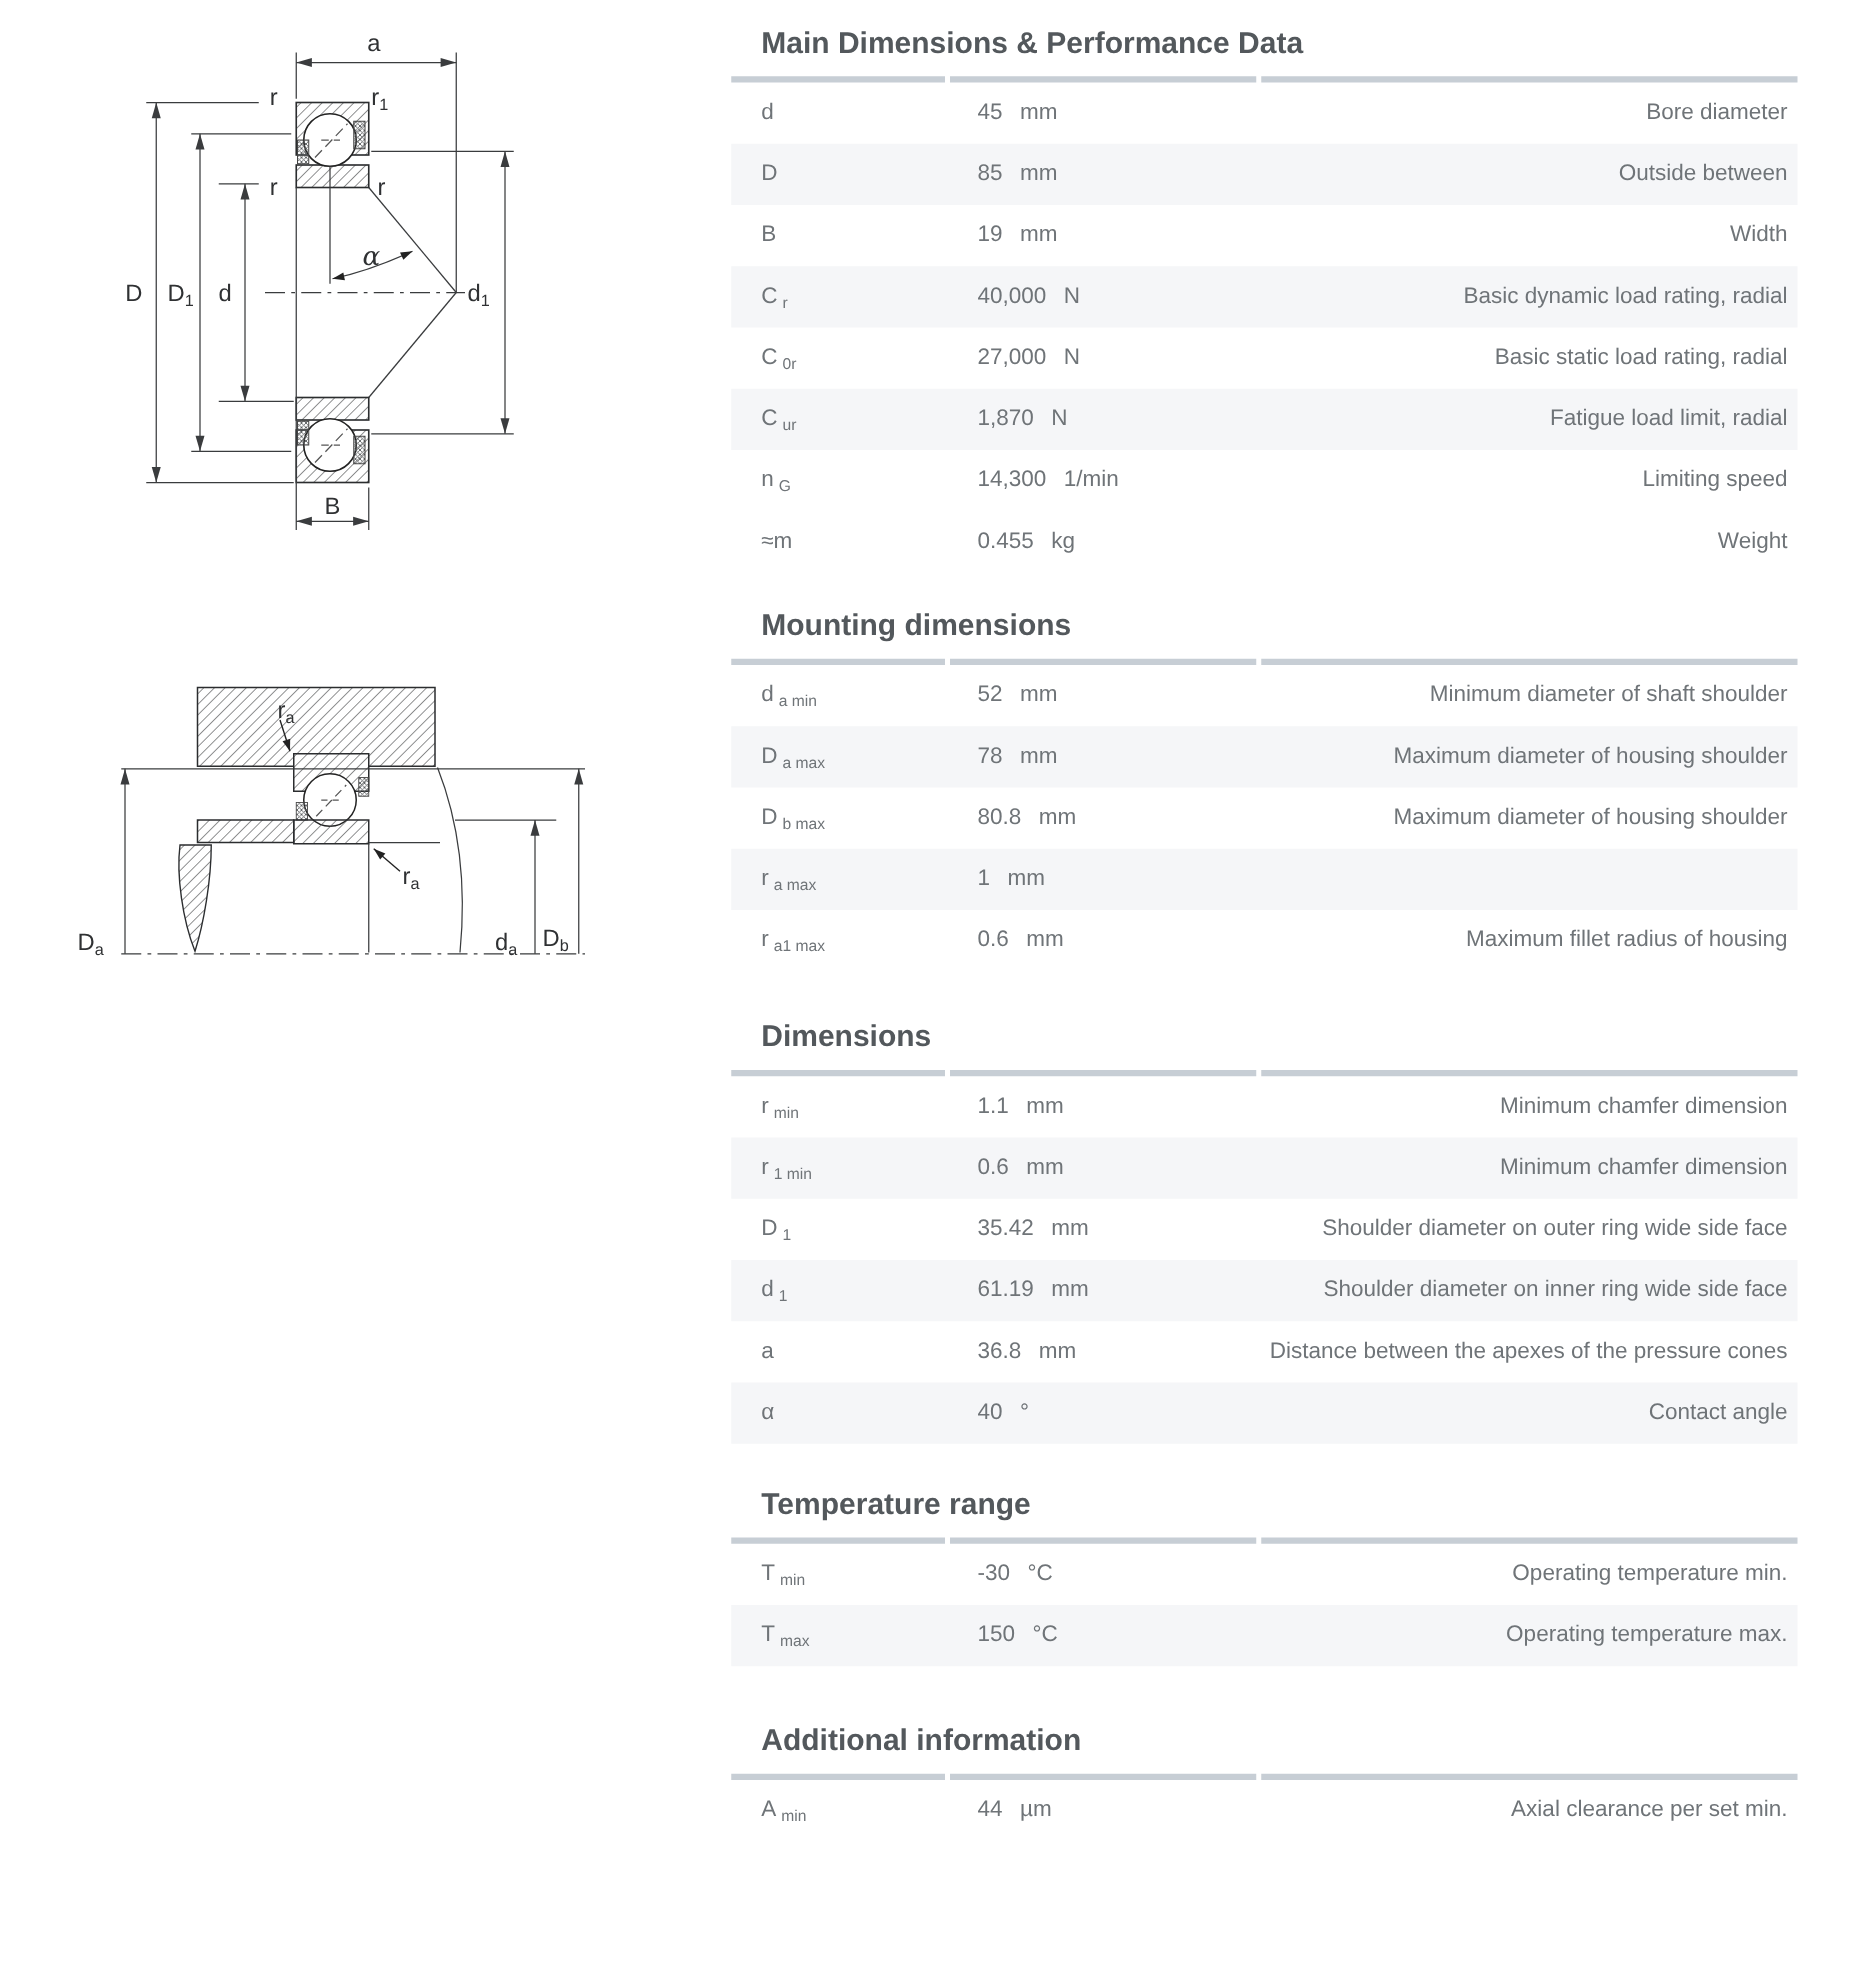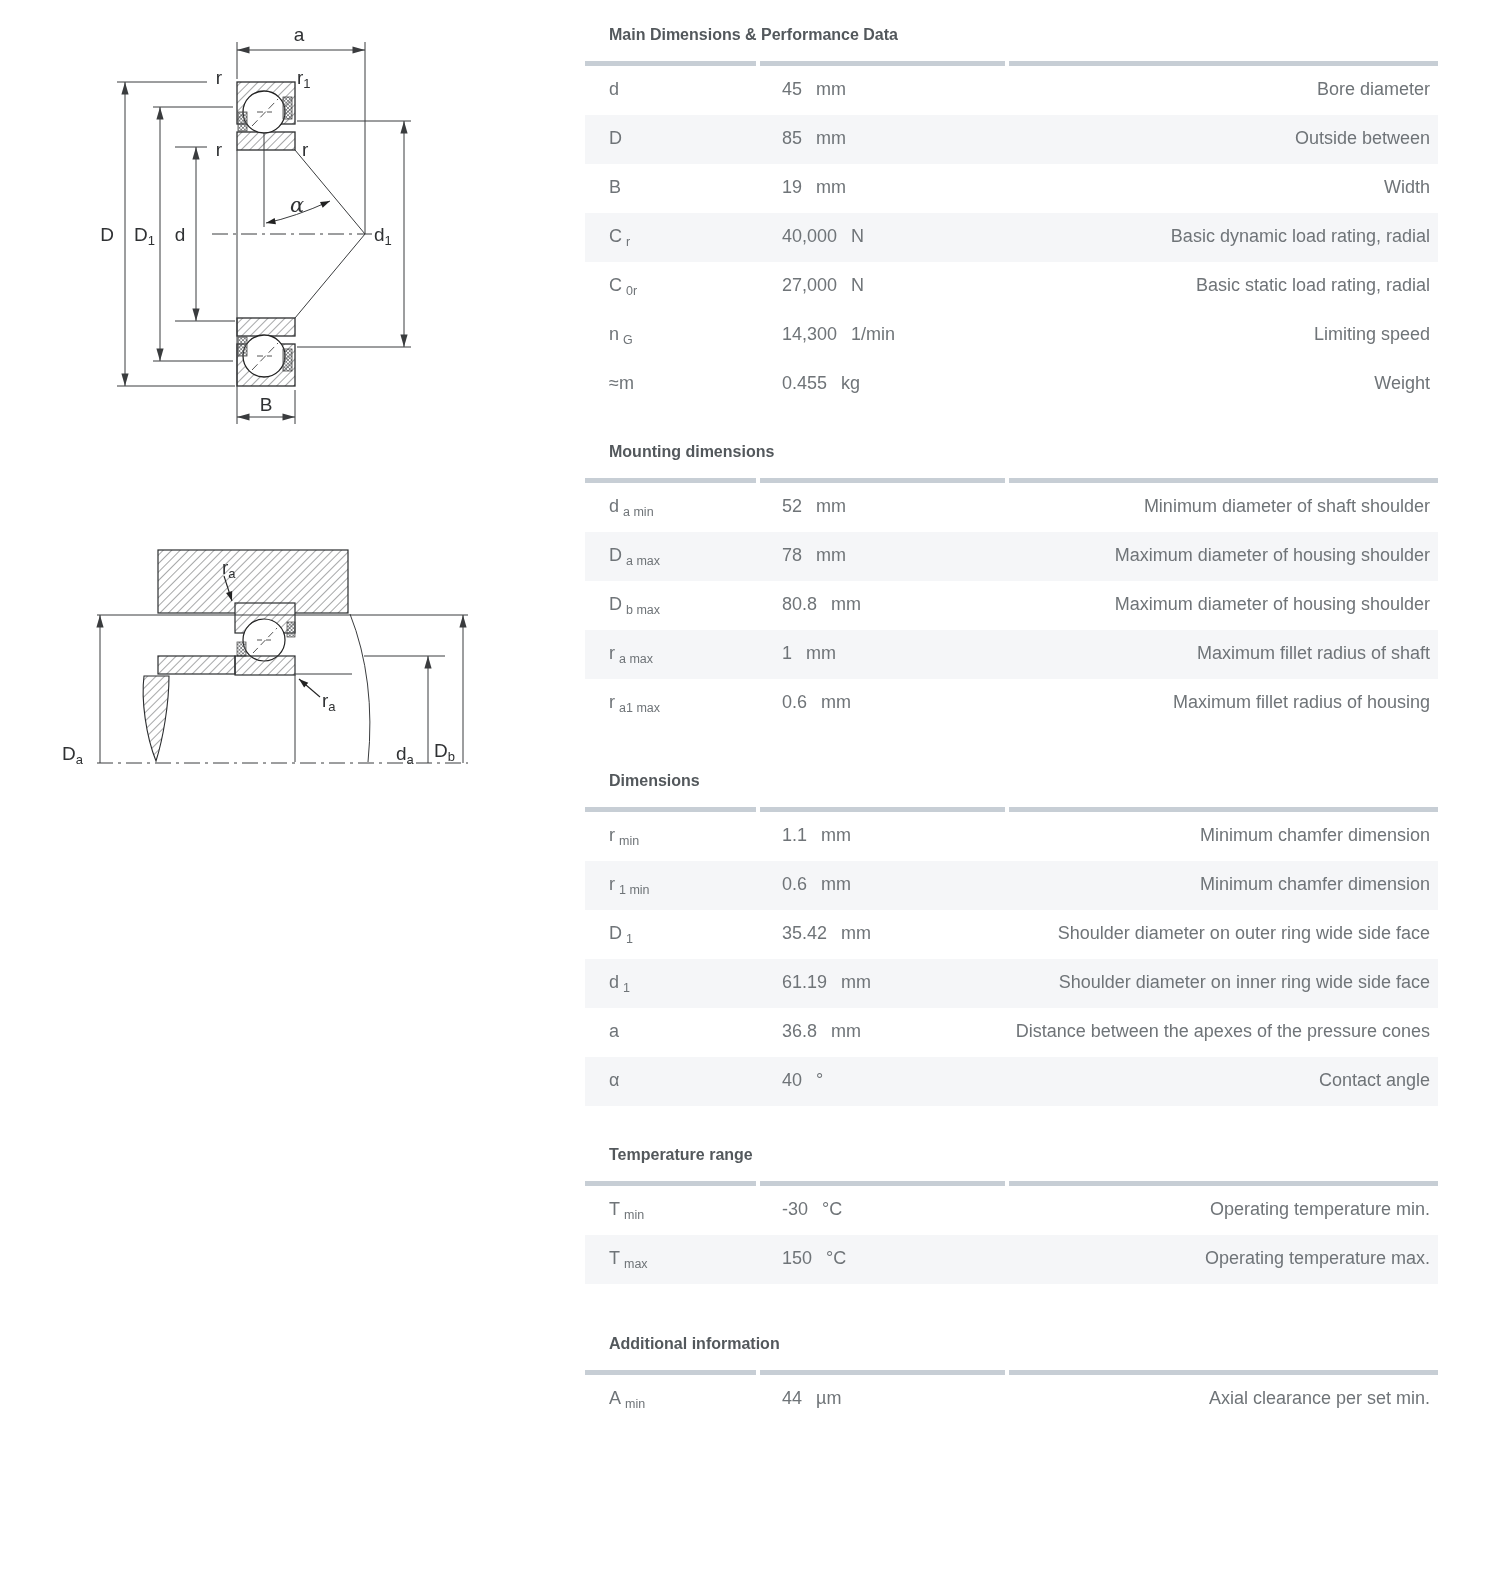--- a/index.html
+++ b/index.html
@@ -4,21 +4,21 @@
 <style>
   html,body{margin:0;padding:0;background:#fff;}
   .stage{position:relative;width:1488px;height:1573px;background:#ffffff;overflow:hidden;
          font-family:"Liberation Sans","DejaVu Sans",sans-serif;}
   .diagrams{position:absolute;left:0;top:0;width:585px;height:900px;}
   svg text{font-family:"Liberation Sans","DejaVu Sans",sans-serif;fill:#2f3133;font-size:19px;}
   svg .ss{font-size:13px;}
   svg .alpha{font-family:"DejaVu Serif",serif;font-style:italic;font-size:21px;}
 
   .panel{position:absolute;left:585px;top:0;width:853px;color:#6f7478;font-size:18px;}
-  .sec-title{margin:0;padding:0 0 13px 24px;font-size:16px;font-weight:bold;color:#53585c;line-height:26px;}
+  .sec-title{margin:0;padding:0 0 13px 24px;font-size:24px;font-weight:bold;color:#53585c;line-height:26px;}
   .pt1{padding-top:22px}.pt2{padding-top:30px}.pt3{padding-top:40px}.pt4{padding-top:36px}.pt5{padding-top:47px}
   .rule{display:flex;height:5px;}
   .rule span{background:#c7ced5;height:5px;}
   .rule .r1{width:171px;margin-right:4px;}
   .rule .r2{width:245px;margin-right:4px;}
   .rule .r3{flex:1;}
   .trow{display:flex;min-height:47px;align-items:flex-start;padding:1px 0;}
   .trow.alt{background:#f5f6f8;}
   .c1{width:171px;padding-left:24px;box-sizing:border-box;flex-shrink:0;line-height:44px;}
   .c2{width:249px;padding-left:26px;box-sizing:border-box;flex-shrink:0;line-height:44px;}
@@ -214,20 +214,25 @@
       <div class="trow alt">
           <span class="c1"><span>C</span><span class="sub">r</span></span>
           <span class="c2"><span>40,000</span><span class="unit">N</span></span>
           <span class="c3">Basic dynamic load rating, radial</span>
         </div>
       <div class="trow">
           <span class="c1"><span>C</span><span class="sub">0r</span></span>
           <span class="c2"><span>27,000</span><span class="unit">N</span></span>
           <span class="c3">Basic static load rating, radial</span>
         </div>
+      <div class="trow alt">
+          <span class="c1"><span>C</span><span class="sub">ur</span></span>
+          <span class="c2"><span>1,870</span><span class="unit">N</span></span>
+          <span class="c3">Fatigue load limit, radial</span>
+        </div>
       <div class="trow">
           <span class="c1"><span>n</span><span class="sub">G</span></span>
           <span class="c2"><span>14,300</span><span class="unit">1/min</span></span>
           <span class="c3">Limiting speed</span>
         </div>
       <div class="trow">
           <span class="c1"><span>≈m</span><span class="sub"></span></span>
           <span class="c2"><span>0.455</span><span class="unit">kg</span></span>
           <span class="c3">Weight</span>
         </div>
@@ -251,21 +256,20 @@
           <span class="c3">Maximum diameter of housing shoulder</span>
         </div>
       <div class="trow">
           <span class="c1"><span>D</span><span class="sub">b max</span></span>
           <span class="c2"><span>80.8</span><span class="unit">mm</span></span>
           <span class="c3">Maximum diameter of housing shoulder</span>
         </div>
       <div class="trow alt">
           <span class="c1"><span>r</span><span class="sub">a max</span></span>
           <span class="c2"><span>1</span><span class="unit">mm</span></span>
-          <span class="c3">Maximum fillet radius of shaft</span>
         </div>
       <div class="trow">
           <span class="c1"><span>r</span><span class="sub">a1 max</span></span>
           <span class="c2"><span>0.6</span><span class="unit">mm</span></span>
           <span class="c3">Maximum fillet radius of housing</span>
         </div>
     </div>
 
     <h2 class="sec-title pt3">Dimensions</h2>
     <div class="rule">

